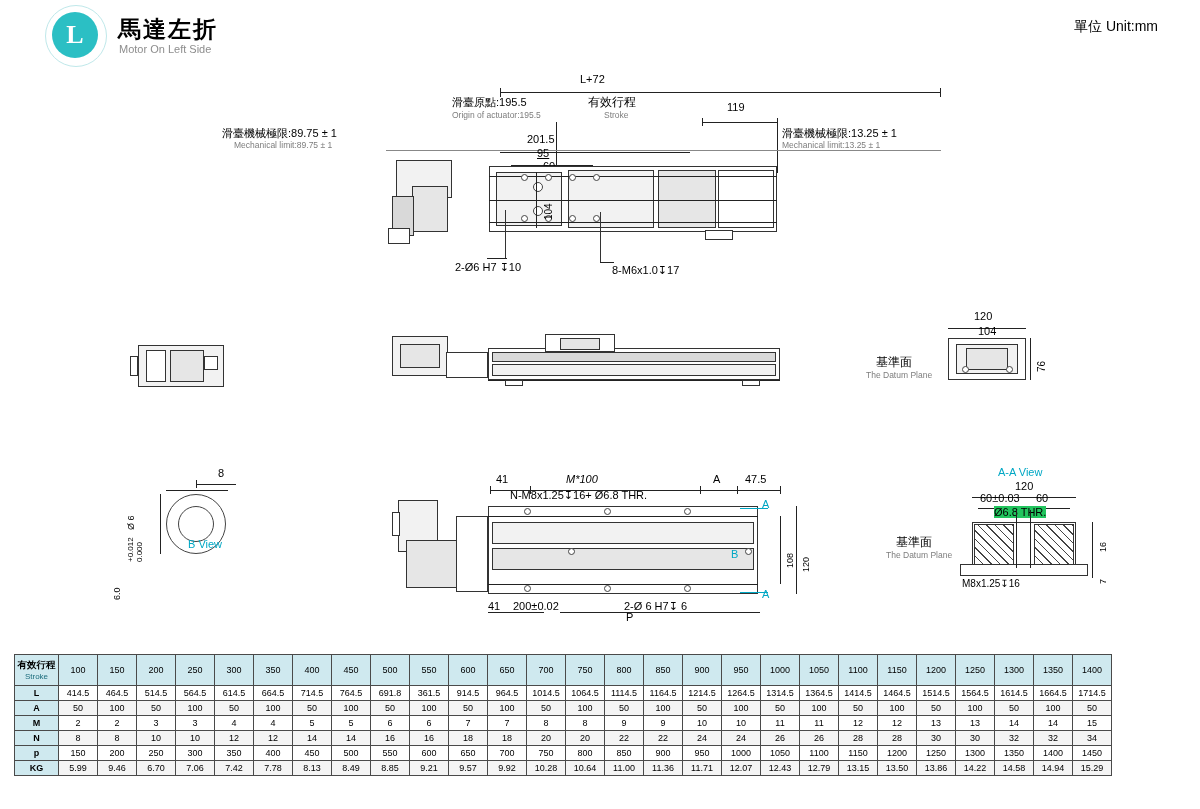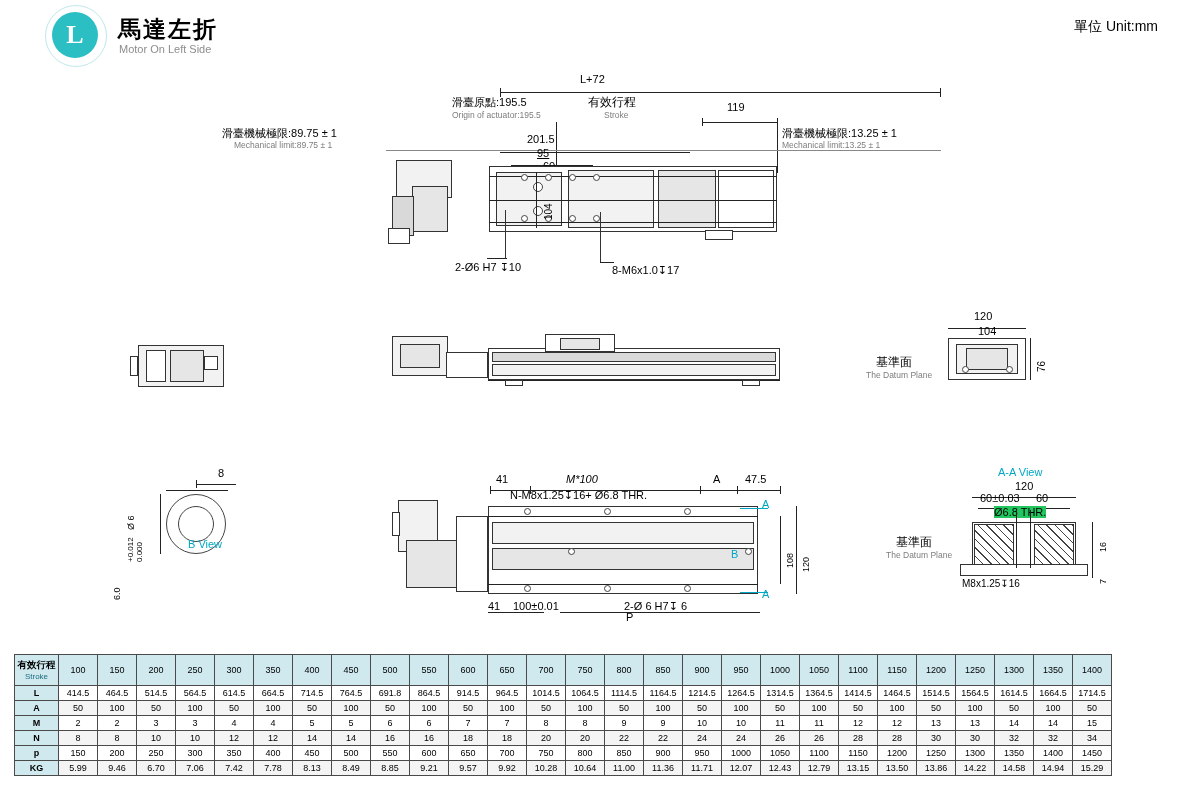--- a/index.html
+++ b/index.html
@@ -313,21 +313,21 @@
     <div class="t cyan" style="left:731px; top:548px;">B</div>
     <div class="ln h" style="left:740px; top:508px; width:28px; background:#00a7c4;"></div>
     <div class="ln h" style="left:740px; top:592px; width:28px; background:#00a7c4;"></div>
 
     <div class="vert" style="left:785px; top:568px; font-size:9px;">108</div>
     <div class="ln v" style="left:780px; top:516px; height:68px;"></div>
     <div class="vert" style="left:801px; top:572px; font-size:9px;">120</div>
     <div class="ln v" style="left:796px; top:506px; height:88px;"></div>
 
     <div class="t" style="left:488px; top:600px;">41</div>
-    <div class="t" style="left:513px; top:600px;">100±0.01</div>
+    <div class="t" style="left:513px; top:600px;">200±0.02</div>
     <div class="t" style="left:624px; top:600px;">2-Ø 6  H7↧ 6</div>
     <div class="t" style="left:626px; top:611px;">P</div>
     <div class="ln h" style="left:488px; top:612px; width:56px;"></div>
     <div class="ln h" style="left:560px; top:612px; width:200px;"></div>
   </div>
 
   <div>
     <div class="t cyan" style="left:998px; top:466px;">A-A View</div>
     <div class="t" style="left:1015px; top:480px;">120</div>
     <div class="ln h" style="left:972px; top:497px; width:104px;"></div>
@@ -394,21 +394,21 @@
           <td>L</td>
           <td>414.5</td>
           <td>464.5</td>
           <td>514.5</td>
           <td>564.5</td>
           <td>614.5</td>
           <td>664.5</td>
           <td>714.5</td>
           <td>764.5</td>
           <td>691.8</td>
-          <td>864.5</td>
+          <td>361.5</td>
           <td>914.5</td>
           <td>964.5</td>
           <td>1014.5</td>
           <td>1064.5</td>
           <td>1114.5</td>
           <td>1164.5</td>
           <td>1214.5</td>
           <td>1264.5</td>
           <td>1314.5</td>
           <td>1364.5</td>

